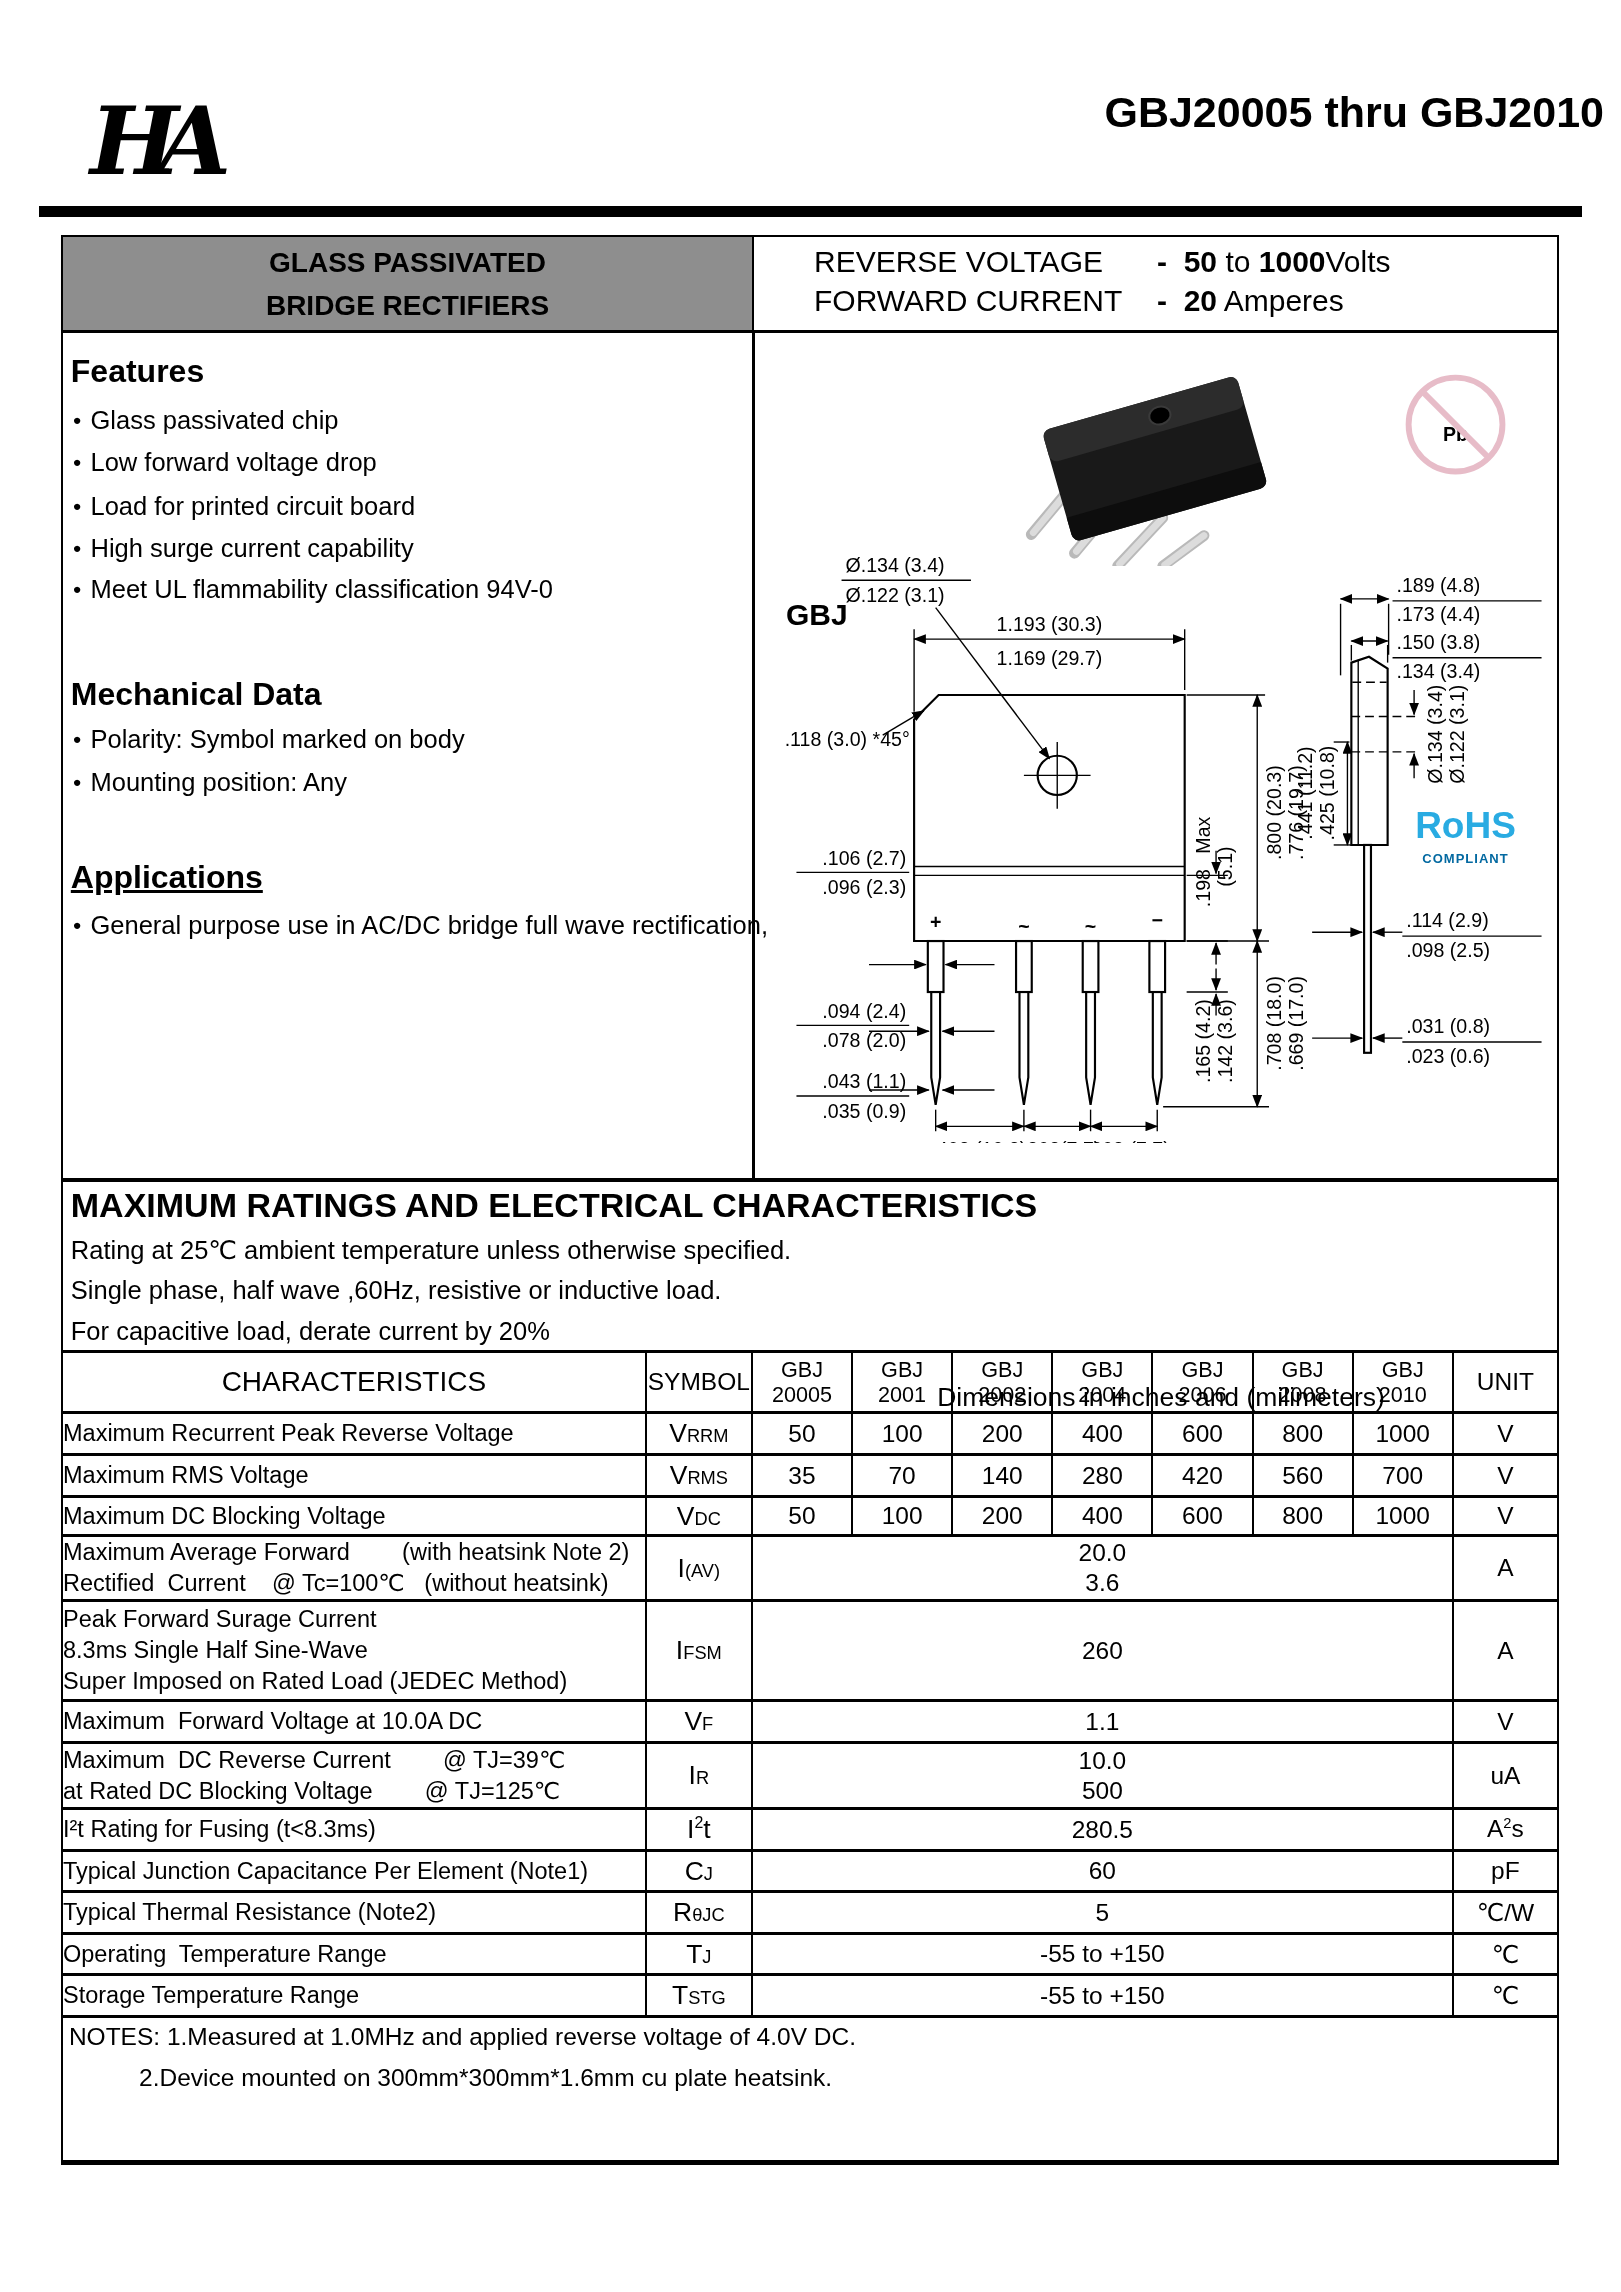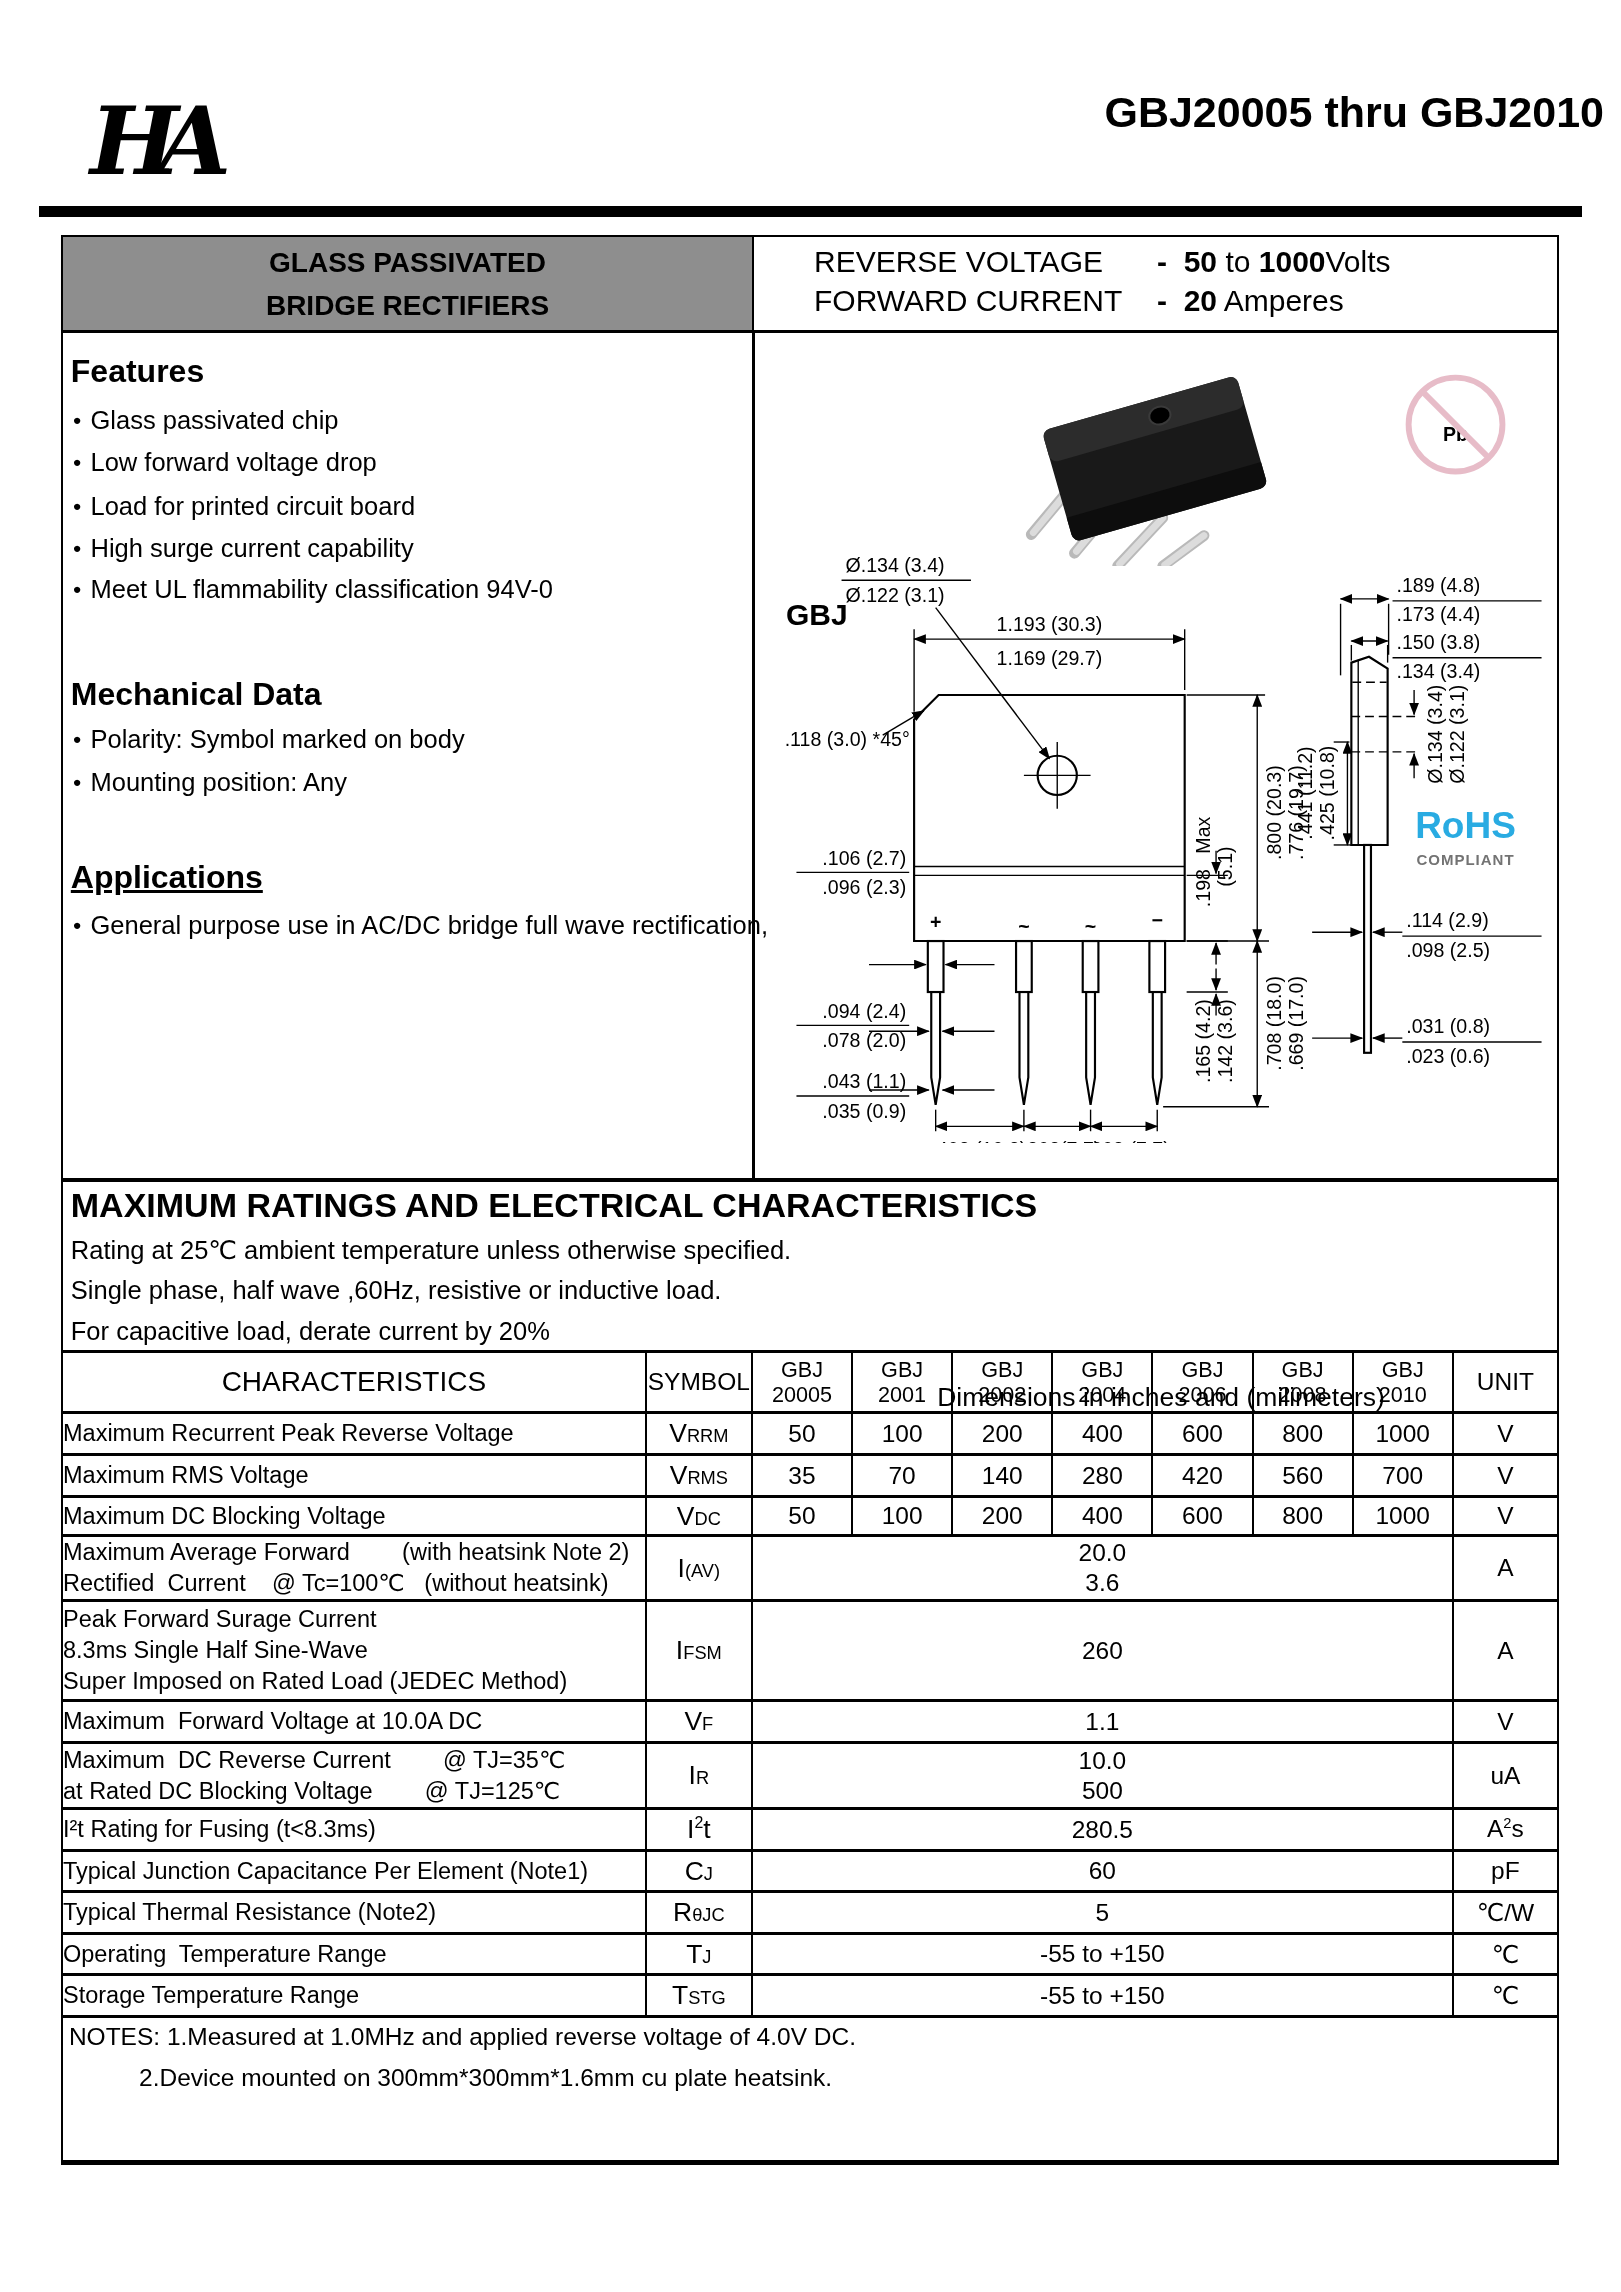--- a/index.html
+++ b/index.html
@@ -24,21 +24,21 @@
   .banner-label{display:inline-block;width:343px;}
   .b{font-weight:bold;}
   
   .sec-head{font-size:32px;font-weight:bold;}
   .bullet-item{display:flex;align-items:baseline;font-size:25.5px;}
   .dot{font-size:14.7px;margin-right:8.8px;position:relative;top:-3.9px;}
   
   #gbj-label{left:723px;top:361px;font-size:30px;font-weight:bold;}
   #rohs-block{left:1319px;top:568px;width:167px;text-align:center;}
   #rohs-line1{font-size:37px;font-weight:bold;color:#29abe2;}
-  #rohs-line2{font-size:15px;font-weight:bold;color:#737373;letter-spacing:1px;margin-top:3.9px;}
+  #rohs-line2{font-size:13px;font-weight:bold;color:#0369a1;letter-spacing:1px;margin-top:3.9px;}
   #dim-caption{left:696px;top:1145px;width:804px;text-align:center;font-size:26.5px;}
   
   #ratings-head{left:7.8px;top:949px;font-size:34px;font-weight:bold;}
   .cond-line{position:absolute;left:7.8px;font-size:25.5px;}
   
   #spec-table{position:absolute;left:0px;top:1113px;border-collapse:collapse;table-layout:fixed;width:1494px;}
   #spec-table td{border-left:2px solid #000;vertical-align:middle;padding:0;overflow:hidden;}
   #spec-table td:first-child{border-left:none;}
   #spec-table tr{border-top:3.9px solid #000;}
   #spec-table tr:first-child{border-top:none;}
@@ -418,21 +418,21 @@
         </tr>
 
         <tr class="rh43">
           <td class="lab">Maximum  Forward Voltage at 10.0A DC</td>
           <td class="sym"><span>V</span><span class="ss">F</span></td>
           <td class="val" colspan="7">1.1</td>
           <td class="unit">V</td>
         </tr>
 
         <tr class="rh67">
-          <td class="lab"><div>Maximum  DC Reverse Current        @ TJ=35℃</div><div>at Rated DC Blocking Voltage        @ TJ=125℃</div></td>
+          <td class="lab"><div>Maximum  DC Reverse Current        @ TJ=39℃</div><div>at Rated DC Blocking Voltage        @ TJ=125℃</div></td>
           <td class="sym"><span>I</span><span class="ss">R</span></td>
           <td class="val" colspan="7">
               <div>10.0</div>
               <div>500</div>
             </td>
           <td class="unit">uA</td>
         </tr>
 
         <tr class="rh43">
           <td class="lab">I²t Rating for Fusing (t&lt;8.3ms)</td>

